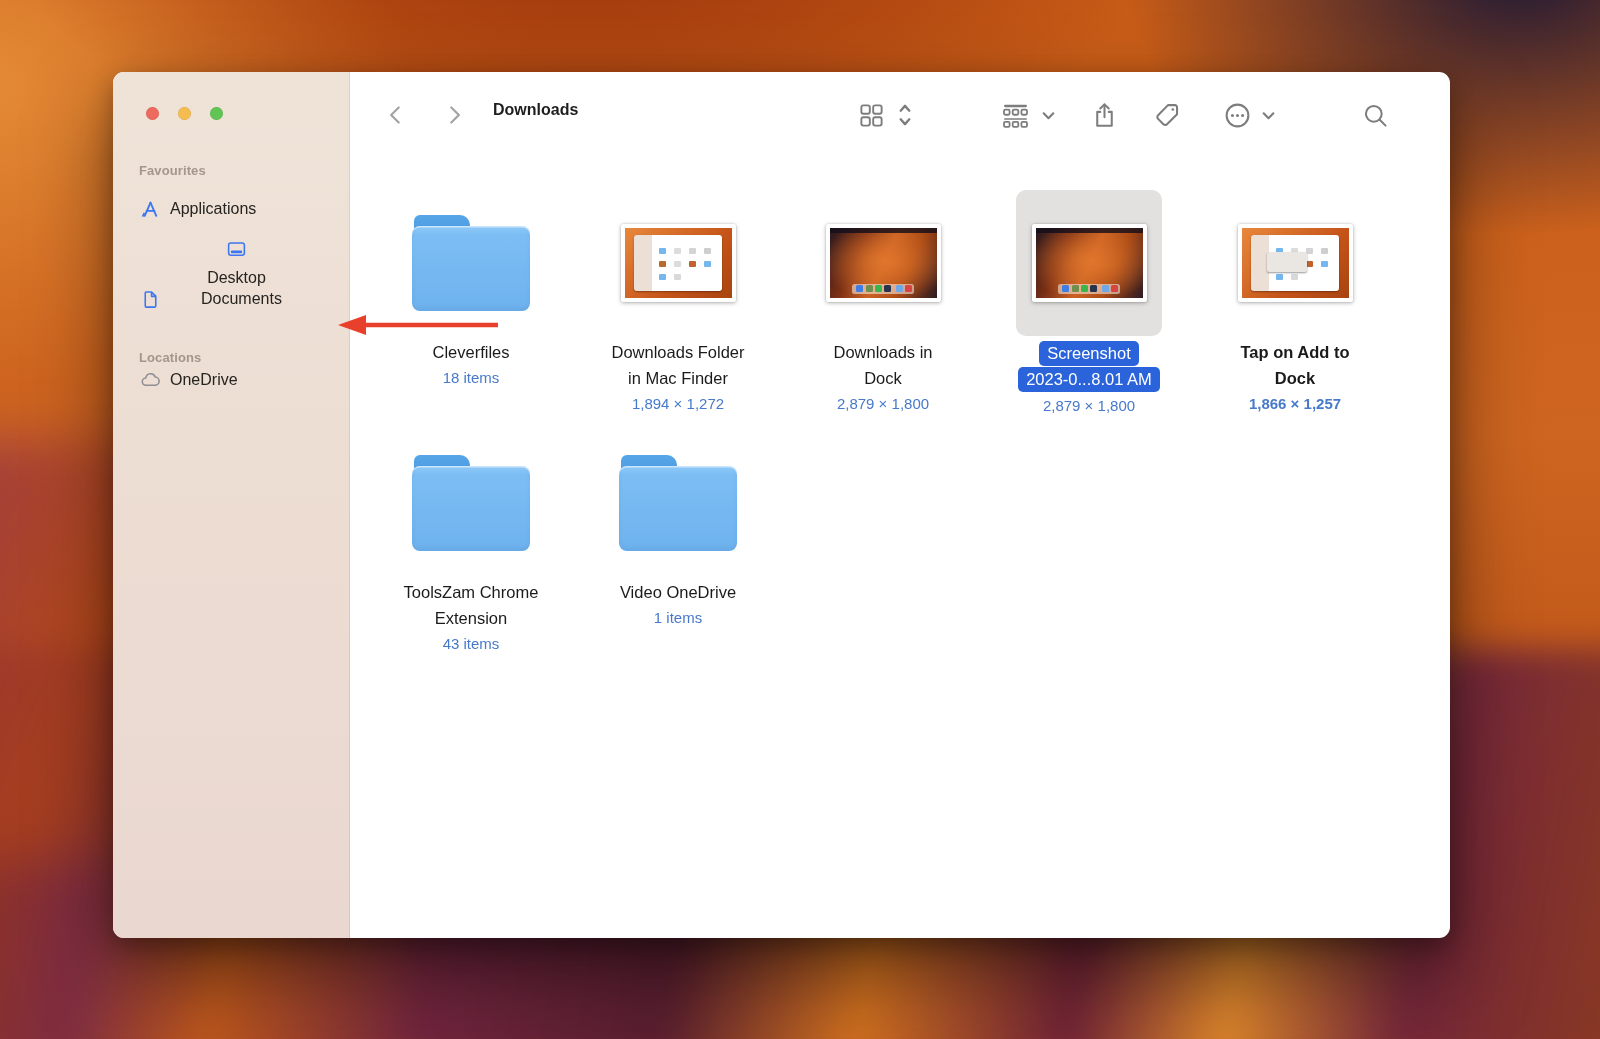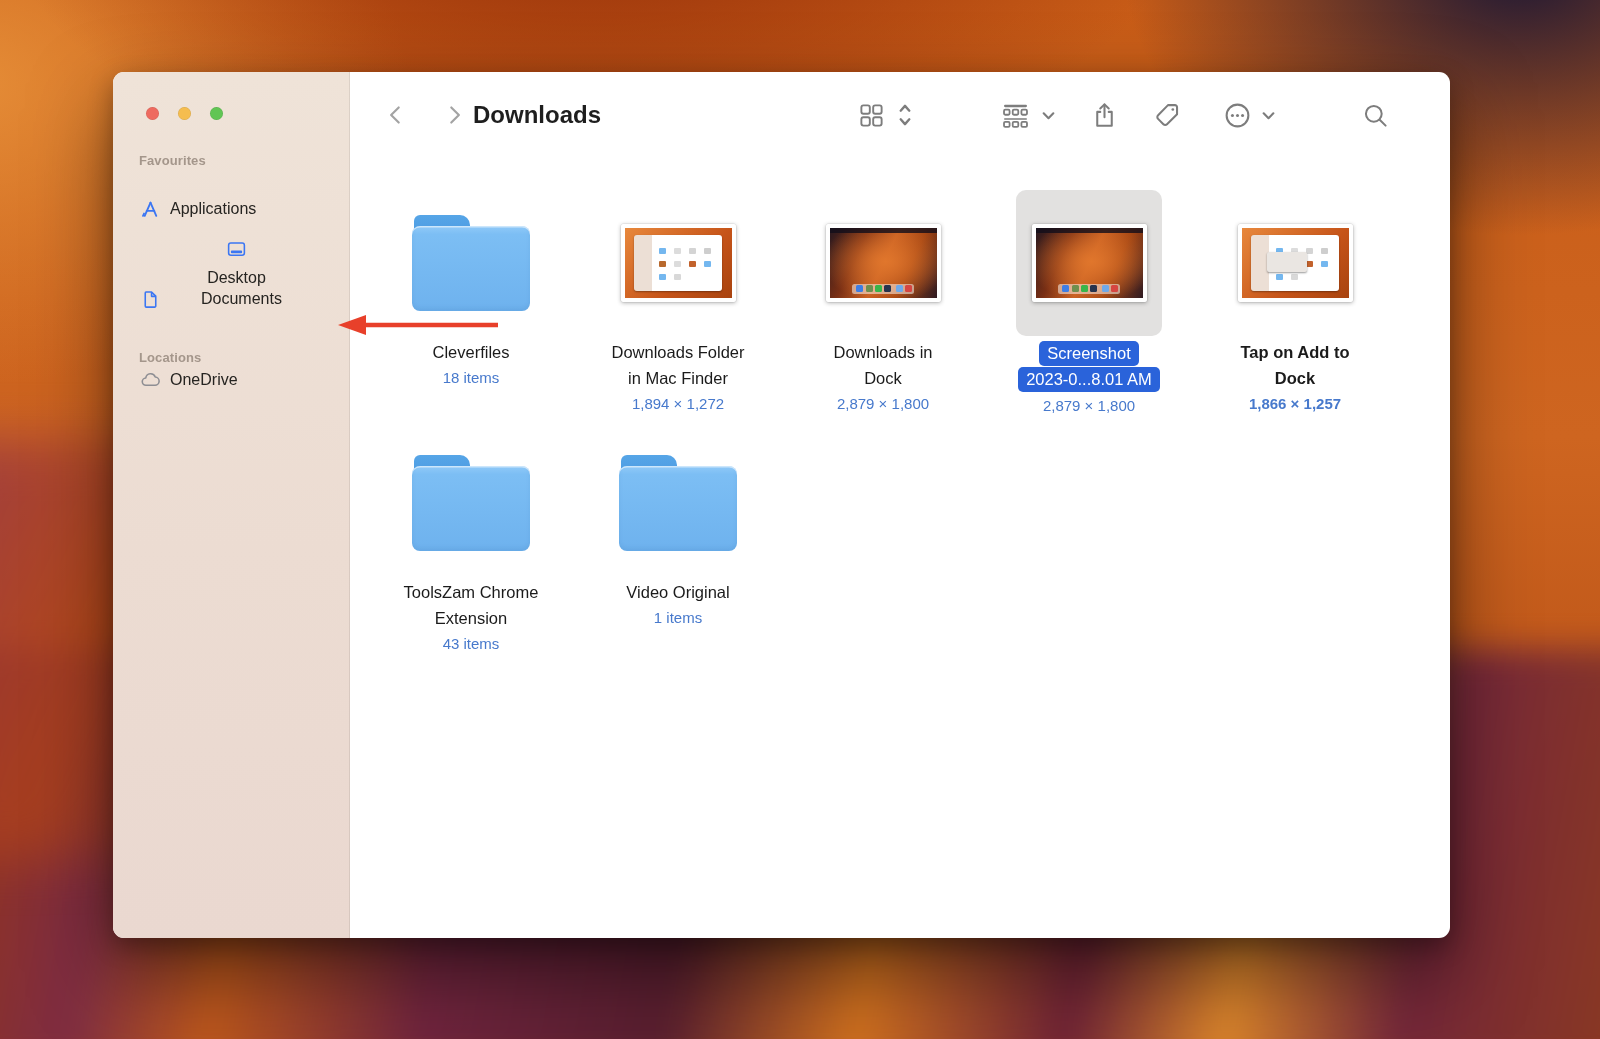--- a/index.html
+++ b/index.html
@@ -58,21 +58,21 @@
     font-size:16px; color:#262421; cursor:default;
   }
   .side-item .icn { width:22px; height:22px; flex:0 0 22px; display:flex; align-items:center; justify-content:center; }
   .side-item svg { width:21px; height:21px; }
 
   
   .toolbar-ic { position:absolute; top:28px; height:30px; display:flex; align-items:center; color:#7D7D7D; }
   .toolbar-ic svg { display:block; }
   .nav-chev { color:#A3A3A3; }
   .win-title {
-    position:absolute; left:360px; top:29px; font-size:24px; font-weight:700; color:#1E1E1E;
+    position:absolute; left:380px; top:29px; font-size:16px; font-weight:700; color:#1E1E1E;
   }
 
   
   .file-item { position:absolute; width:190px; text-align:center; }
   .thumb-area {
     position:relative; width:190px; height:146px;
     display:flex; align-items:center; justify-content:center;
   }
   .sel-bg {
     position:absolute; left:22px; top:0; width:146px; height:146px;
@@ -162,21 +162,21 @@
 
 <div class="finder-window">
 
   <div class="sidebar">
     <div class="traffic">
       <div class="light red"></div>
       <div class="light yellow"></div>
       <div class="light green"></div>
     </div>
 
-    <div class="side-header" style="top:81px;">Favourites</div>
+    <div class="side-header" style="top:91px;">Favourites</div>
 
     <div class="side-item" style="top:121px;">
       <span class="icn">
         <svg viewBox="0 0 24 24" fill="none" stroke="#3B76F3" stroke-width="2.1" stroke-linecap="round" stroke-linejoin="round">
           <path d="M12 4.2 L5.4 19.2"></path>
             <path d="M12 4.2 L18.6 19.2"></path>
             <path d="M7.6 13.6 H16.4"></path>
             <path d="M3.4 19.2 L4.6 16.6"></path>
         </svg>
       </span>
@@ -392,21 +392,21 @@
   </div>
 
   <div class="file-item" style="left:470px; top:358px;">
     <div class="thumb-area">
       <div class="folder-icon">
           <i class="f-tab"></i>
           <i class="f-body"></i>
         </div>
     </div>
     <div class="file-name">
-      <div class="name-line">Video Original</div>
+      <div class="name-line">Video OneDrive</div>
       <div class="name-line"></div>
     </div>
     <div class="file-meta">1 items</div>
   </div>
 
 </div>
 
 <svg class="annotation-arrow" viewBox="0 0 164 24">
   <line x1="24" y1="12" x2="160" y2="12" stroke="#E8402A" stroke-width="4.5"></line>
   <polygon points="0,12 28,2 28,22" fill="#E8402A"></polygon>

